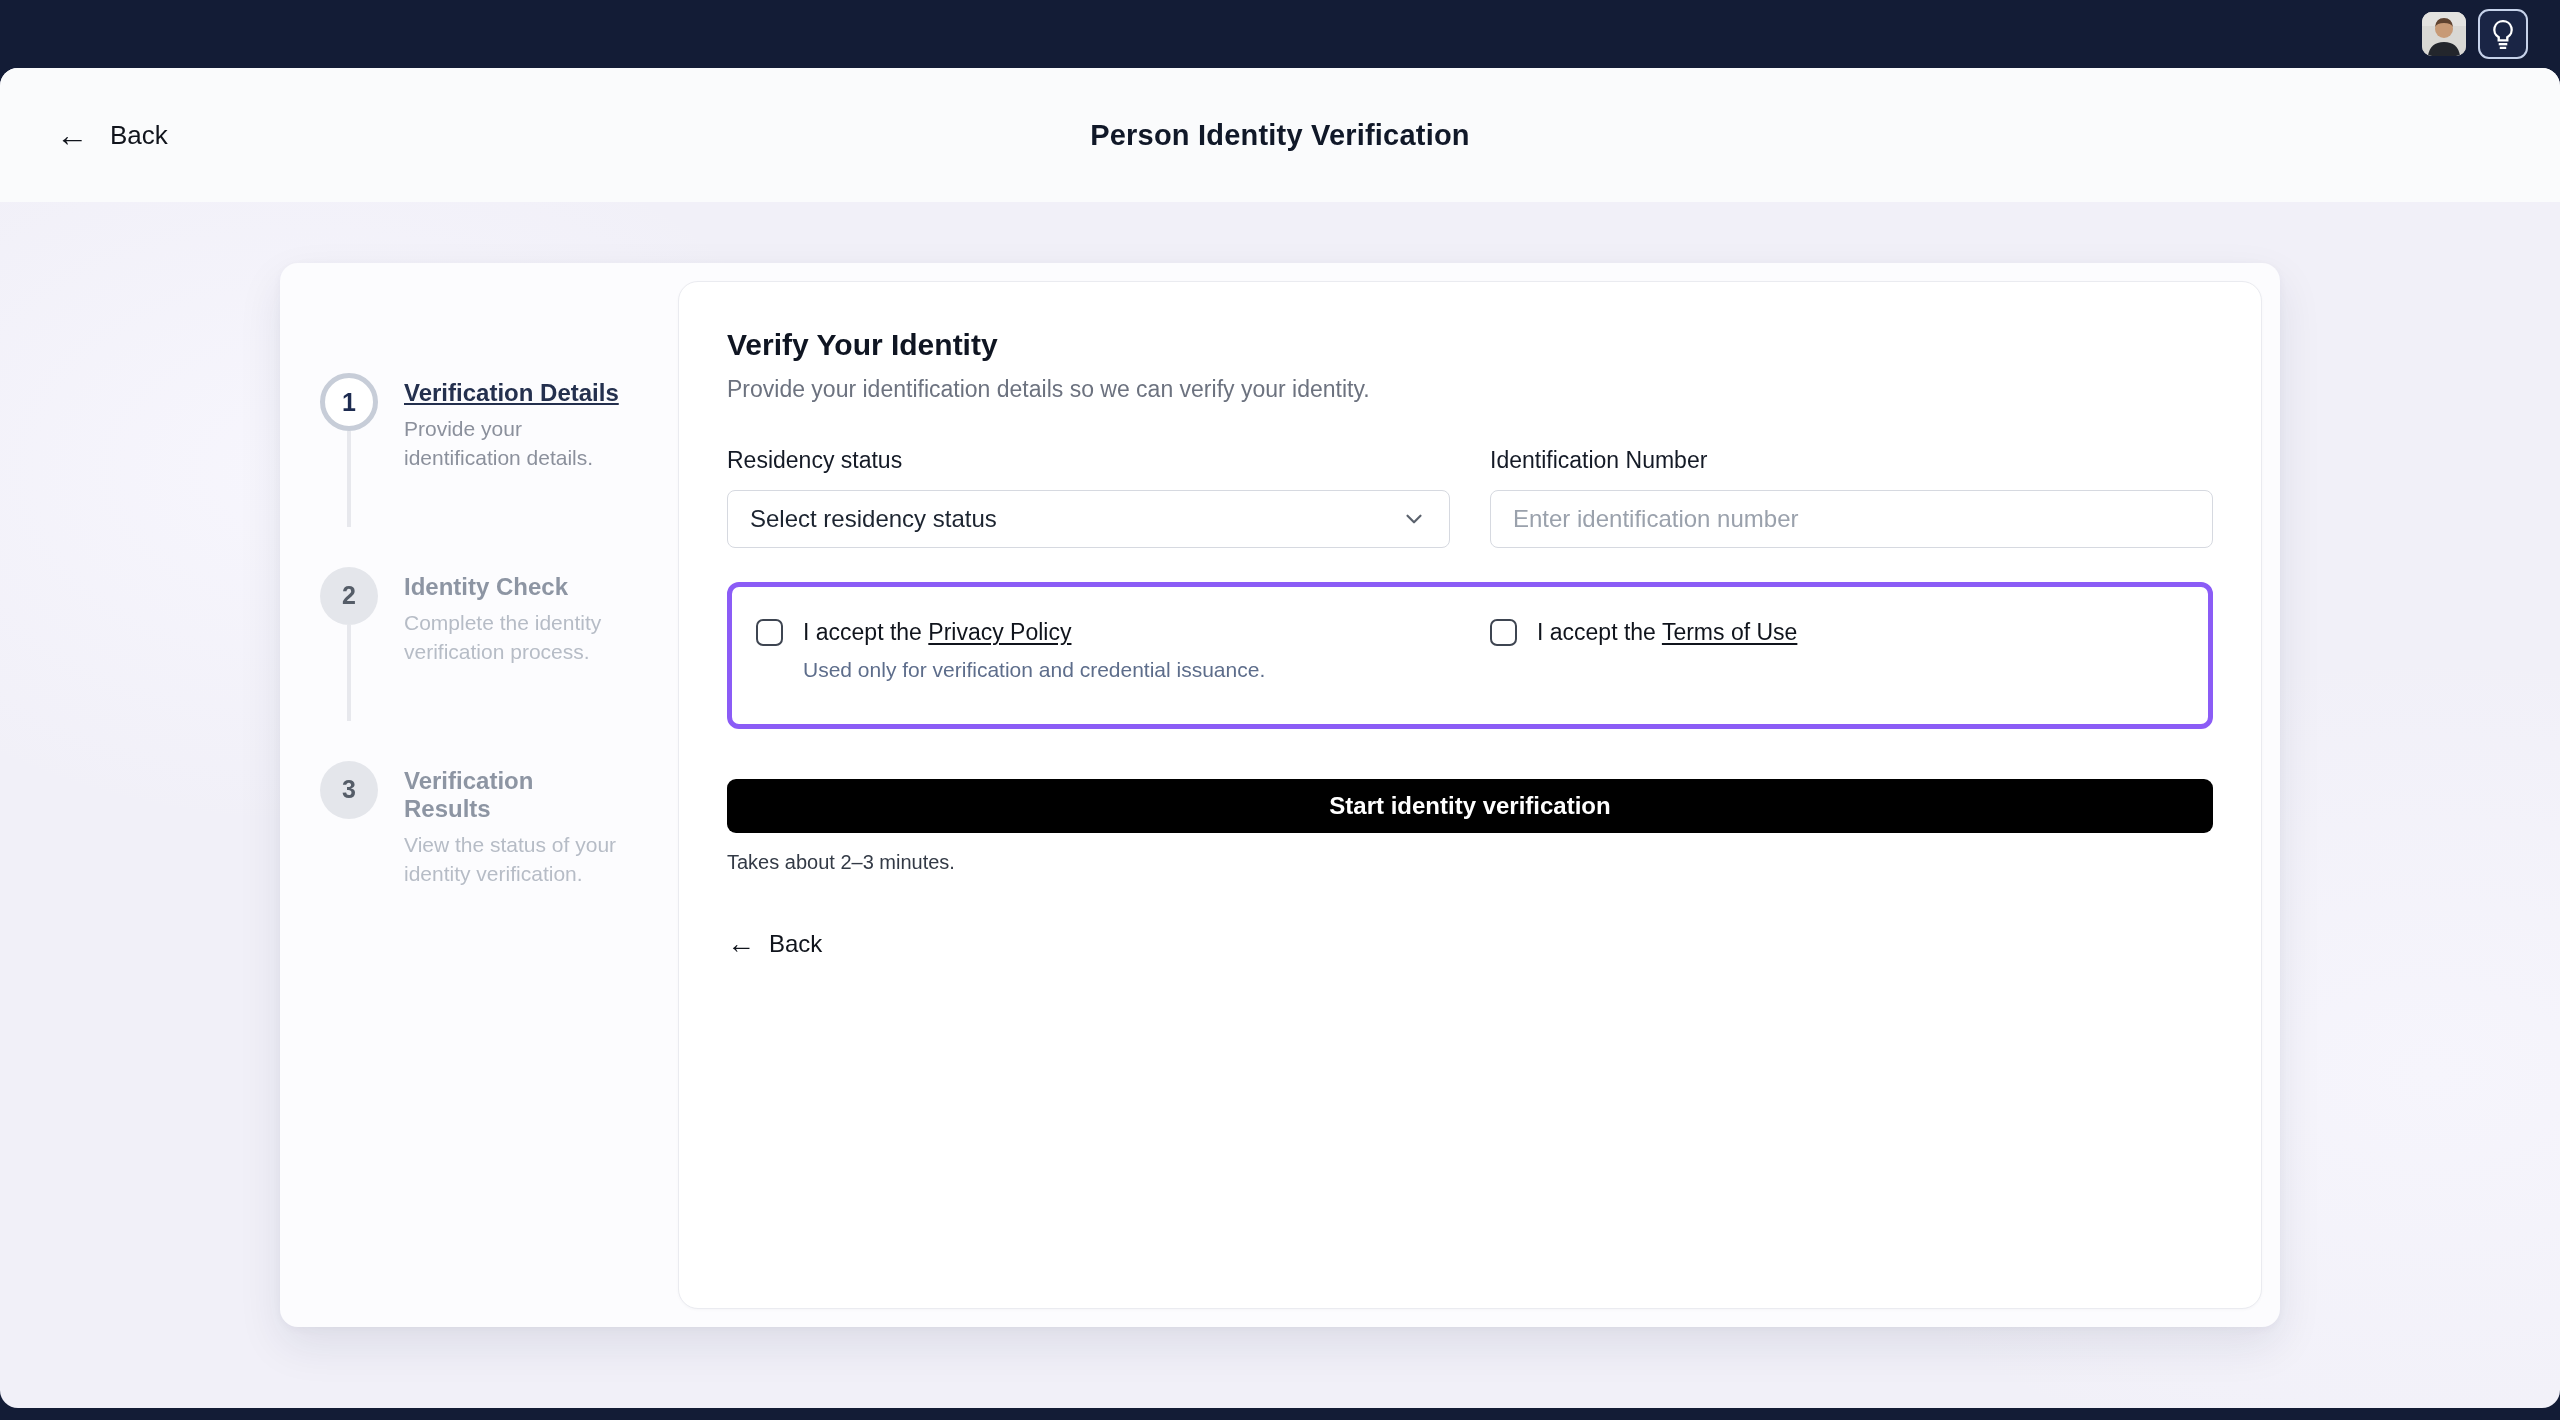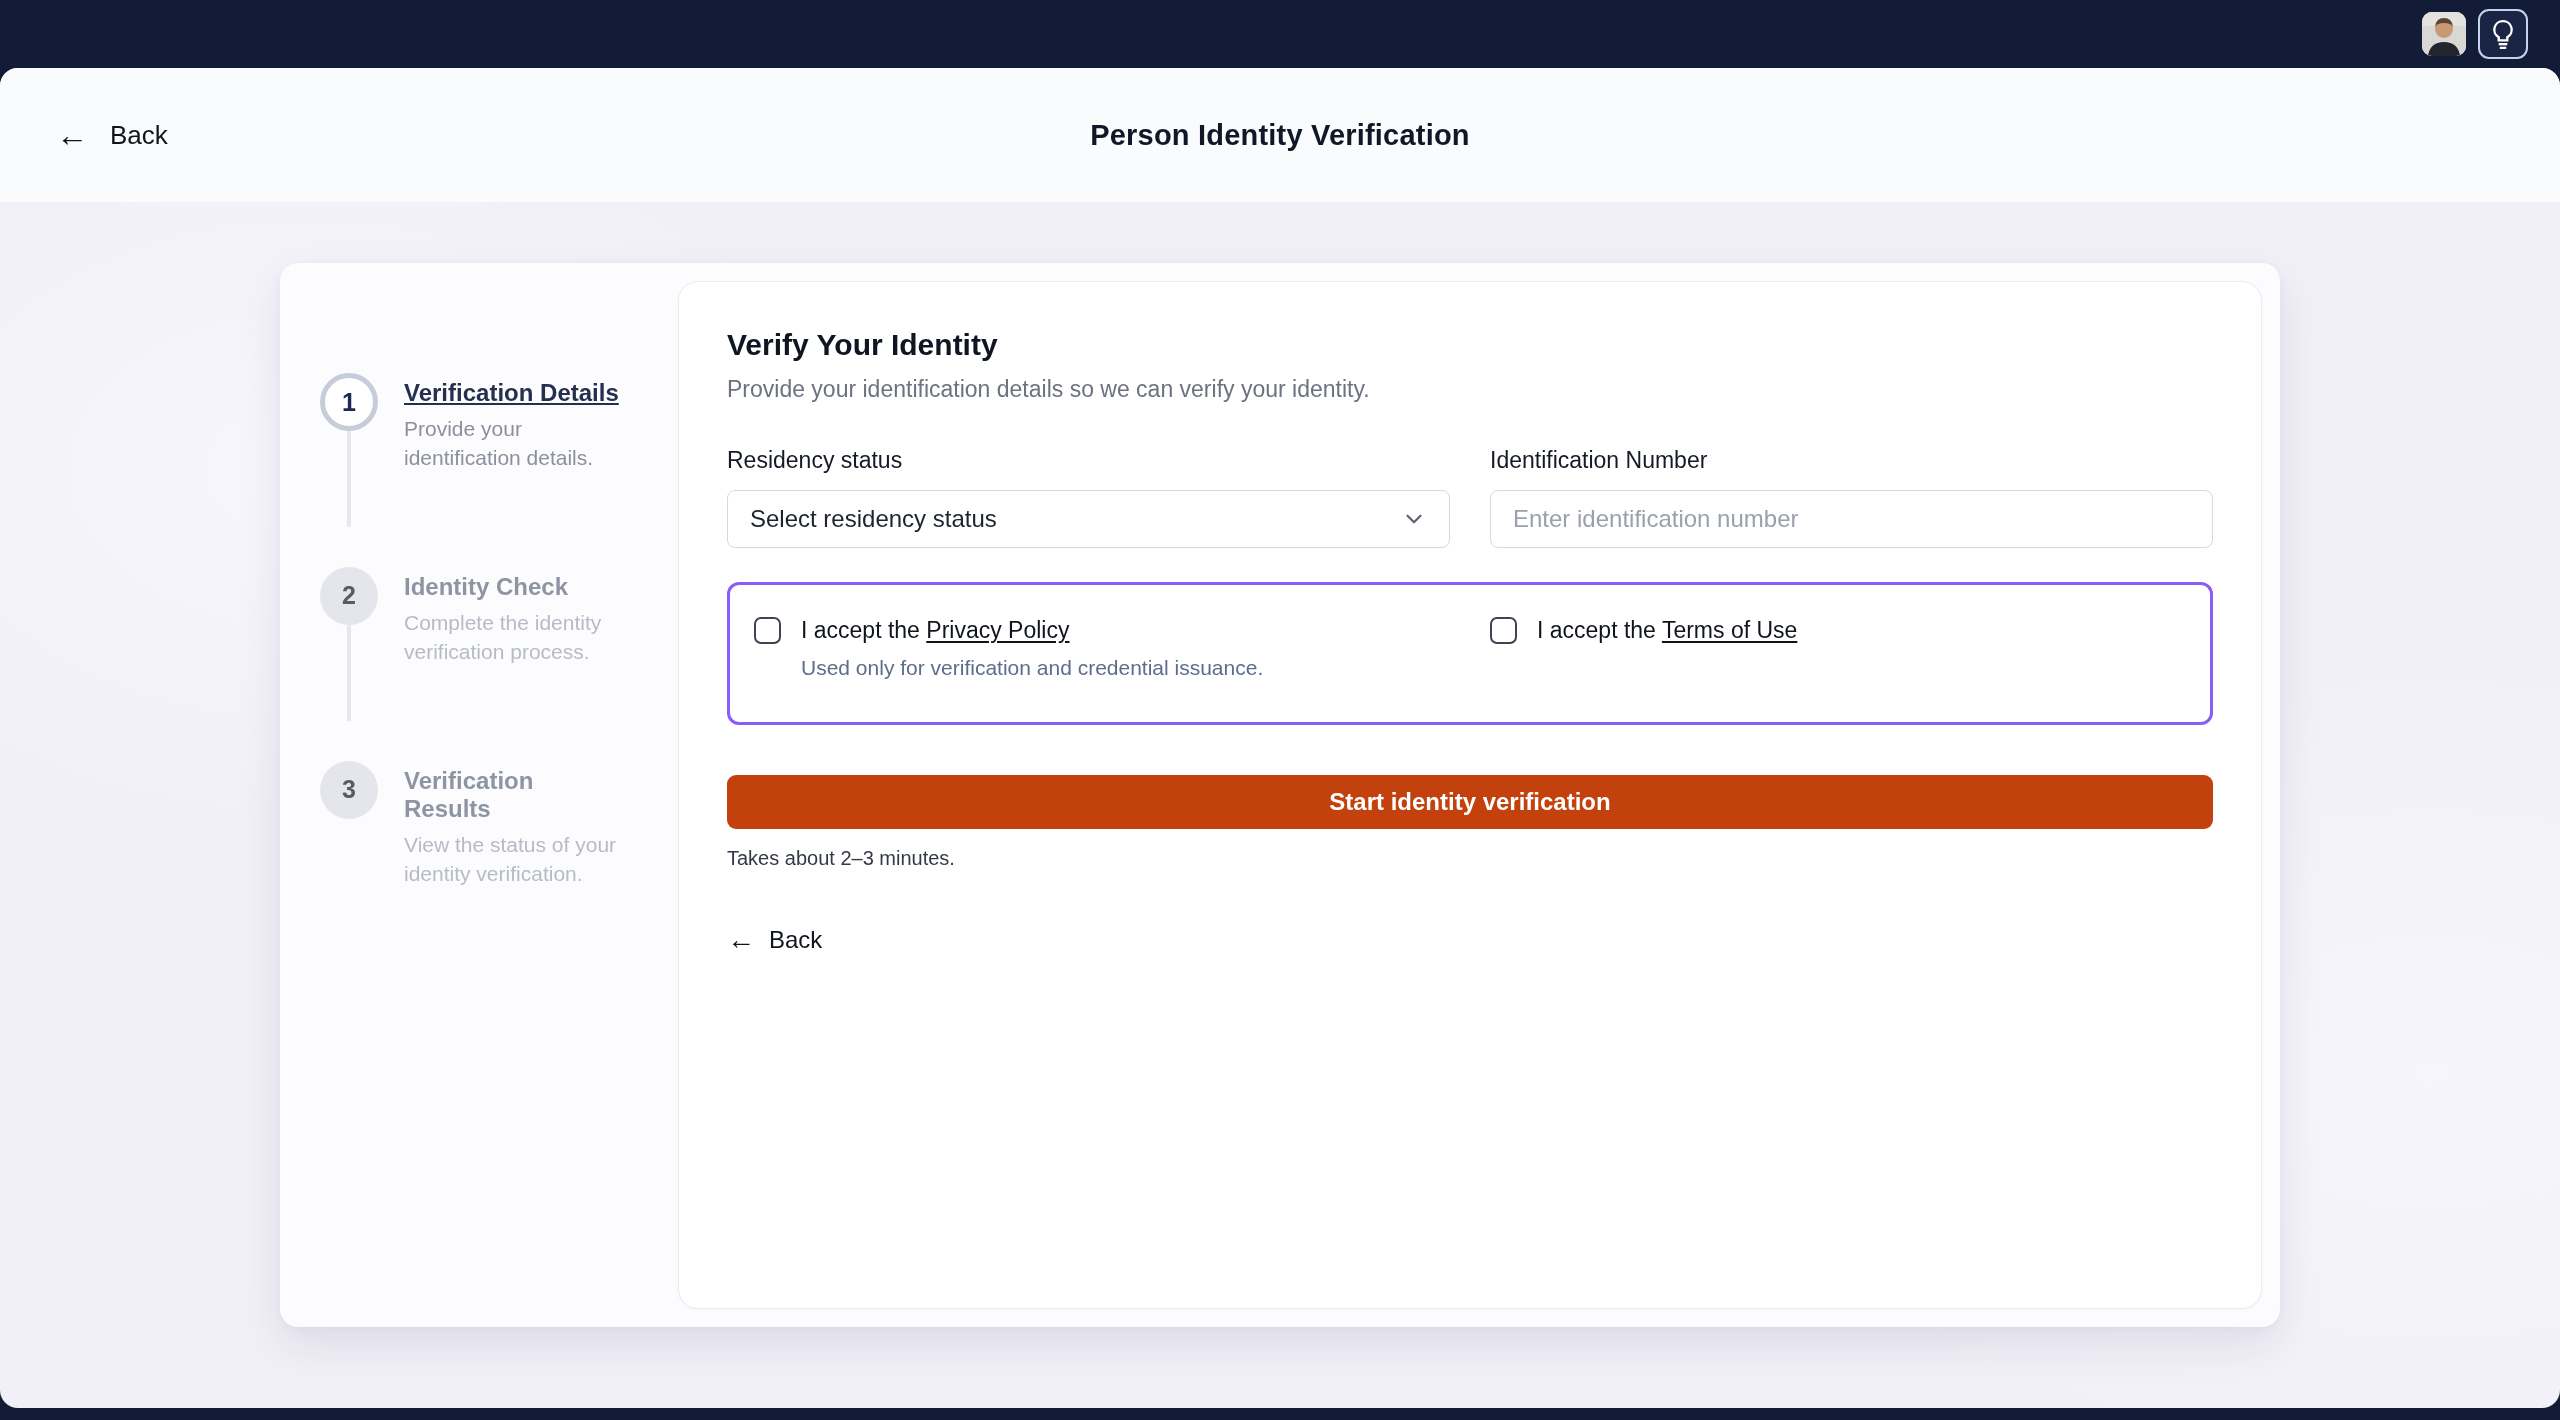--- a/index.html
+++ b/index.html
@@ -105,37 +105,37 @@
     display:flex; align-items:center; padding:0 22px; font-size:24px;
     background:#fff; width:100%;
   }
   .select-box { justify-content:space-between; cursor:pointer; color:#1c2430;text-align:right; }
   .select-box .chev { flex-shrink:0; }
   input.control { outline:none; color:#1c2430; }
   input.control::placeholder { color:#9aa1ac; }
 
   
   .consent-panel {
-    margin-top:34px; border:3px solid #8b5cf6; border-radius:12px;
+    margin-top:34px; border:5px solid #8b5cf6; border-radius:12px;
     display:grid; grid-template-columns:1fr 1fr; column-gap:40px;
     padding:32px 24px 42px;
   }
   .consent-head { display:flex; align-items:center; gap:20px; cursor:pointer; }
   .checkbox {
     width:27px; height:27px; border:2px solid #3e4551; border-radius:7px;
     background:#fff; flex-shrink:0;
   }
   .consent-label { font-size:23px; color:#10141c; }
   .consent-label a { color:#10141c; text-decoration:underline; text-underline-offset:3px; }
   .consent-desc { margin-left:47px; margin-top:12px; font-size:21px; color:#5d6d8b; }
 
   
   .submit-btn {
     margin-top:50px; width:100%; height:54px; border:none; border-radius:9px;
-    background:#c2410c; color:#ffffff; font-size:24px; font-weight:600;
+    background:#000000; color:#ffffff; font-size:24px; font-weight:600;
     font-family:"Liberation Sans", sans-serif; cursor:pointer; display:block;
   }
   .duration-note { margin-top:18px; font-size:20px; color:#333a46; }
   .back-bottom {
     margin-top:56px; display:inline-flex; align-items:center; gap:14px; cursor:pointer;
   }
   .back-bottom .back-arrow { font-size:28px; }
   .back-bottom .back-label { font-size:24px; }
 </style>
 </head>

